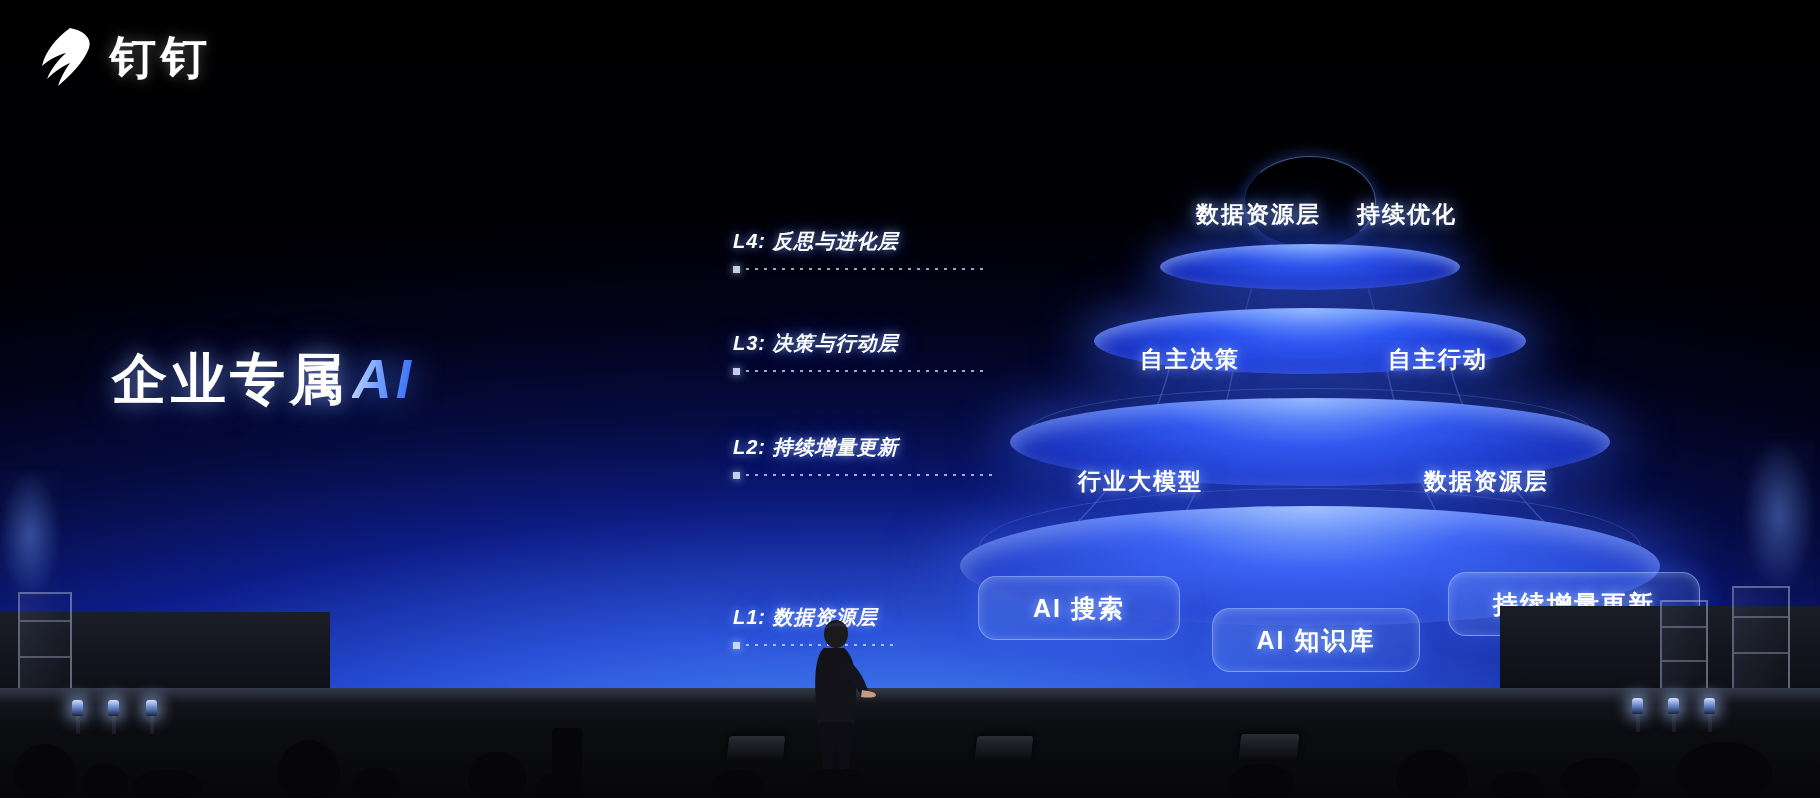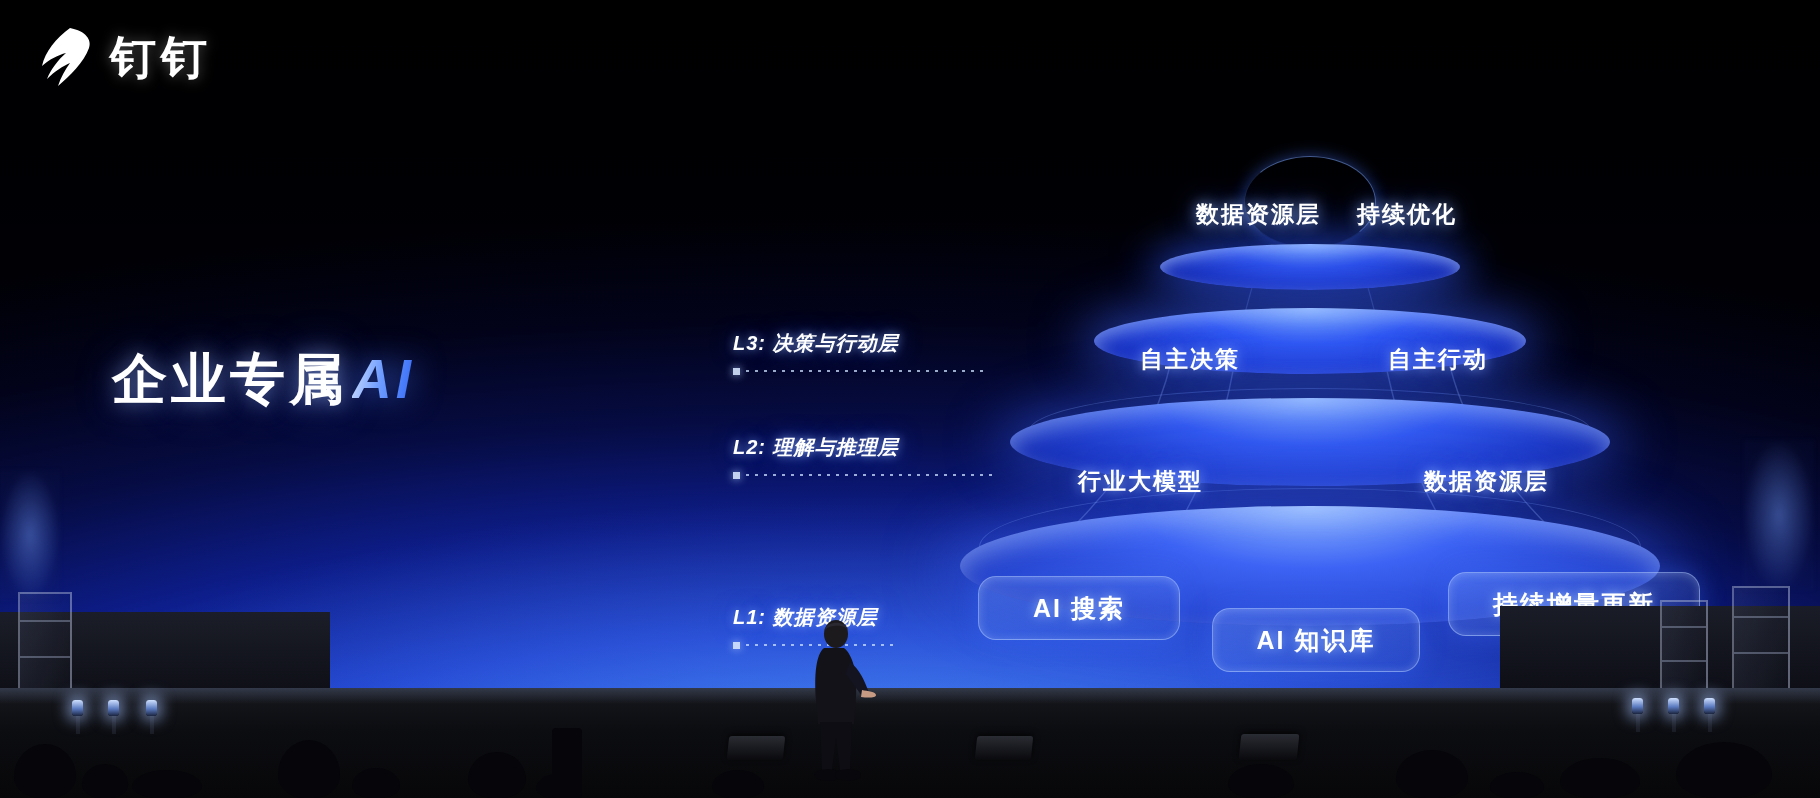--- a/index.html
+++ b/index.html
@@ -347,31 +347,38 @@
       <span class="wordmark">钉钉</span>
     </div>
 
     <div id="headline">
       <span class="cn">企业专属</span><span class="ai">AI</span>
     </div>
 
     <div class="top-label" style="left:1196px; top:199px;">数据资源层</div>
     <div class="top-label" style="left:1357px; top:199px;">持续优化</div>
 
+    <div class="layer-row" style="left:733px; top:228px; width:250px;">
+      <div class="caption">L4: 反思与进化层</div>
+      <div class="leader">
+        <span class="node"></span>
+        <span class="dots"></span>
+      </div>
+    </div>
 
     <div class="layer-row" style="left:733px; top:330px; width:250px;">
       <div class="caption">L3: 决策与行动层</div>
       <div class="leader">
         <span class="node"></span>
         <span class="dots"></span>
       </div>
     </div>
 
     <div class="layer-row" style="left:733px; top:434px; width:265px;">
-      <div class="caption">L2: 理解与推理层</div>
+      <div class="caption">L2: 持续增量更新</div>
       <div class="leader">
         <span class="node"></span>
         <span class="dots"></span>
       </div>
     </div>
 
     <div class="layer-row" style="left:733px; top:604px; width:165px;">
       <div class="caption">L1: 数据资源层</div>
       <div class="leader">
         <span class="node"></span>

